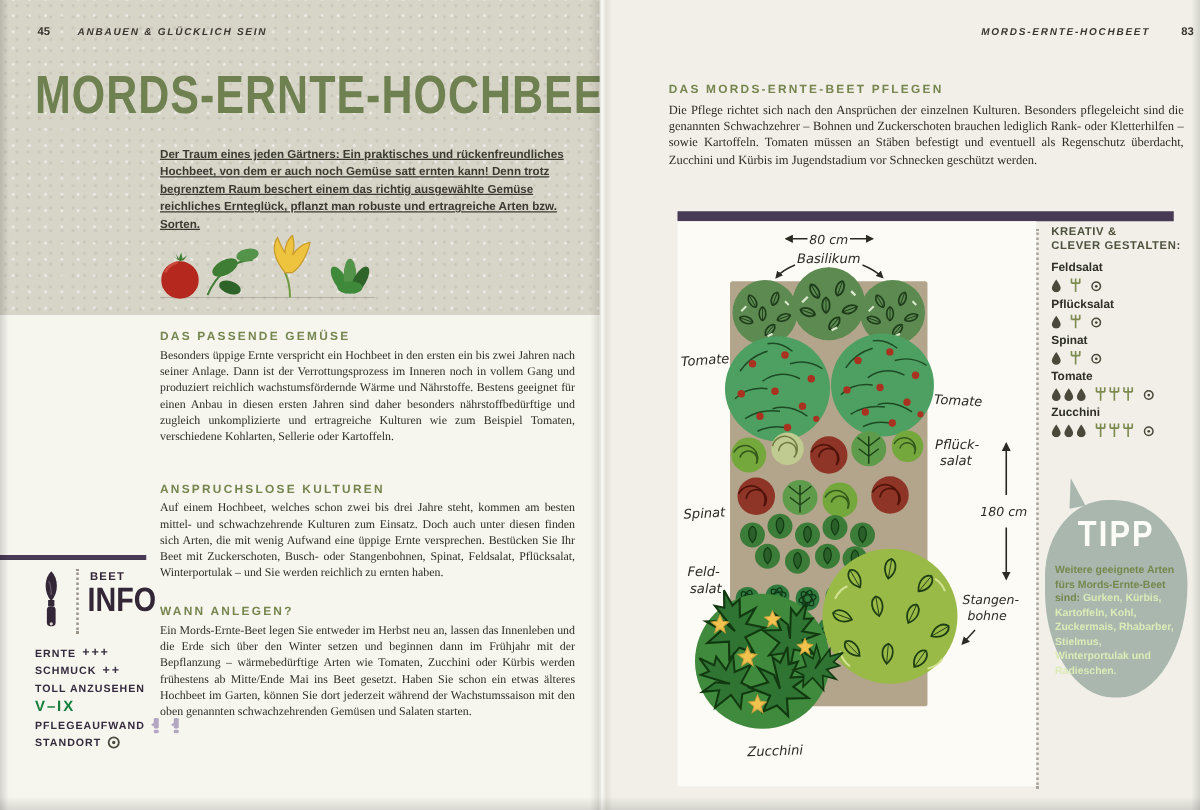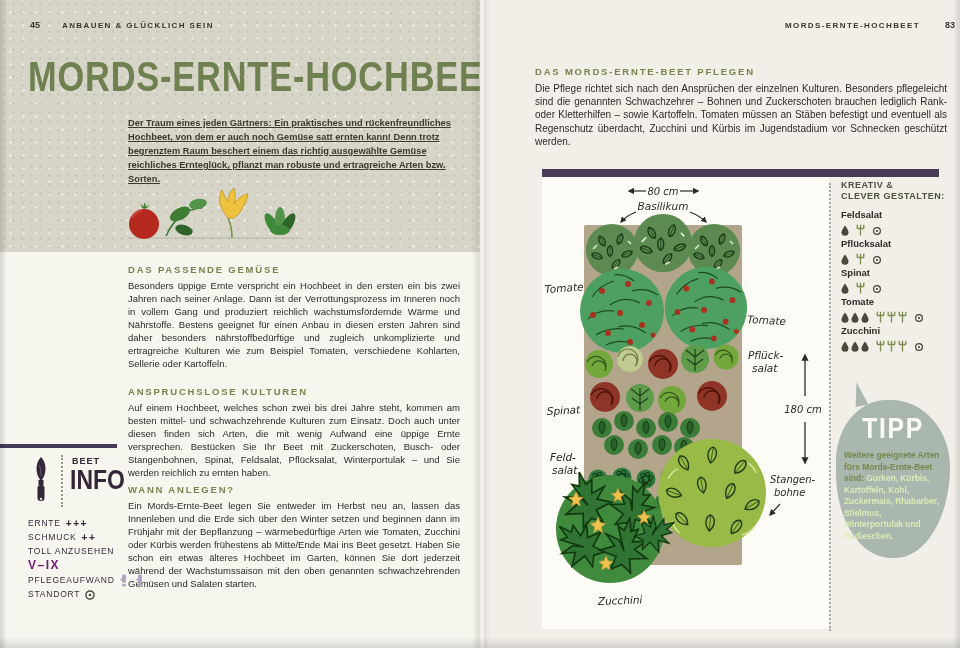--- a/index.html
+++ b/index.html
@@ -14,43 +14,43 @@
     background-image:radial-gradient(rgba(110,105,90,.13) 1px,transparent 1.4px),
                      radial-gradient(rgba(255,255,255,.55) 1px,transparent 1.2px);
     background-size:9px 9px,13px 13px;background-position:0 0,4px 6px;}
   .fold{left:472px;top:0;width:18px;height:648px;pointer-events:none;
     background:linear-gradient(90deg,rgba(60,55,45,0),rgba(60,55,45,.13) 38%,rgba(252,250,245,.85) 54%,rgba(60,55,45,.08) 72%,rgba(60,55,45,0));}
   .shade-bottom{left:0;top:637px;width:960px;height:11px;background:linear-gradient(rgba(0,0,0,0),rgba(0,0,0,.12));pointer-events:none;}
   .shade-left{left:0;top:0;width:7px;height:648px;background:linear-gradient(90deg,rgba(0,0,0,.14),rgba(0,0,0,0));pointer-events:none;}
   .shade-right{left:953px;top:0;width:7px;height:648px;background:linear-gradient(270deg,rgba(0,0,0,.12),rgba(0,0,0,0));pointer-events:none;}
 
   
-  .runhead{font-size:8px;font-weight:bold;letter-spacing:1.4px;color:#3a362f;}
+  .runhead{font-size:8px;font-weight:bold;letter-spacing:1.4px;color:#3a362f;font-style:italic;}
   .pagenum{font-size:9px;font-weight:bold;color:#3a362f;}
 
   
   .big-title{left:28px;top:52px;font-size:43px;font-weight:bold;color:#6f8051;white-space:nowrap;
     transform:scaleX(.80);transform-origin:left top;letter-spacing:1px;}
   .intro{left:128px;top:116px;width:334px;font-size:9.3px;font-weight:bold;color:#3b3a31;line-height:14px;text-decoration:underline;}
 
   
   .sec-head{font-size:9.5px;font-weight:bold;letter-spacing:1.8px;color:#76854e;white-space:nowrap;}
-  .sec-body{width:332px;font-family:Liberation Sans, sans-serif;font-size:9.5px;line-height:13px;
+  .sec-body{width:332px;font-family:Liberation Serif, serif;font-size:9.5px;line-height:13px;
             color:#2e2c27;text-align:justify;}
 
   
   .purple-line{left:0;top:444px;width:117px;height:4px;background:#473a55;}
   .bi-dotline{left:61px;top:455px;width:0;height:52px;border-left:2px dotted #9a9488;}
   .bi-small{left:72px;top:456px;font-size:9px;font-weight:bold;letter-spacing:1px;color:#332637;}
   .bi-big{left:70px;top:465px;font-size:27px;font-weight:bold;color:#332637;transform:scaleX(.85);transform-origin:left top;}
   #beet-info-list{left:28px;top:517px;width:160px;}
   .bi-row{margin-bottom:3px;height:11px;line-height:11px;white-space:nowrap;}
-  .bi-label{font-size:8.5px;font-weight:normal;letter-spacing:.8px;color:#352b3e;vertical-align:middle;}
+  .bi-label{font-size:8.5px;font-weight:bold;letter-spacing:.8px;color:#352b3e;vertical-align:middle;}
   .bi-val{font-size:10px;font-weight:bold;letter-spacing:1.5px;color:#352b3e;margin-left:5px;vertical-align:middle;}
-  .bi-range{font-size:12px;font-weight:bold;letter-spacing:1.5px;color:#701a75;margin:0 0 3px 0;height:12px;line-height:12px;}
+  .bi-range{font-size:12px;font-weight:bold;letter-spacing:1.5px;color:#15803d;margin:0 0 3px 0;height:12px;line-height:12px;}
   .bi-row .ci{margin-left:3px;}
 
   
   .purple-bar{left:542px;top:169px;width:397px;height:8px;background:#473a55;}
   .panel{left:542px;top:177px;width:287px;height:452px;background:#fcfbf5;}
   .dotsep{left:829px;top:183px;width:0;height:448px;border-left:2px dotted #aaa59a;}
 
   
   .sb-head{font-size:9px;font-weight:bold;letter-spacing:.5px;color:#4d503c;line-height:11px;}
   #plant-list{margin-top:7px;}

